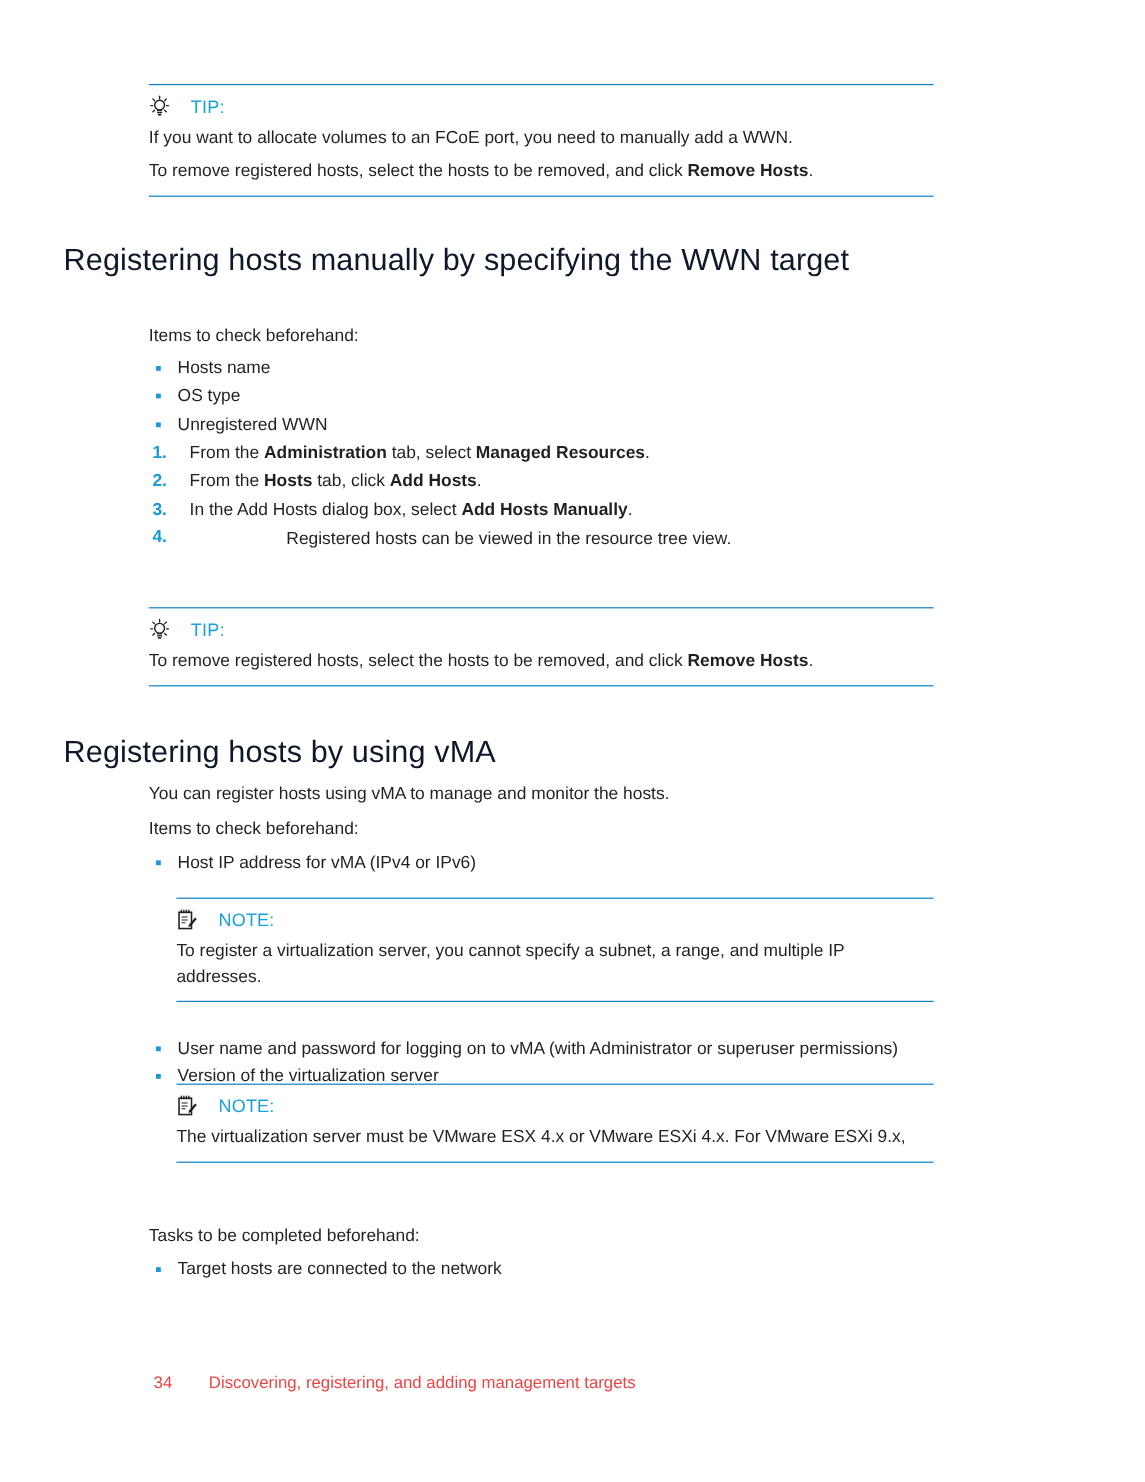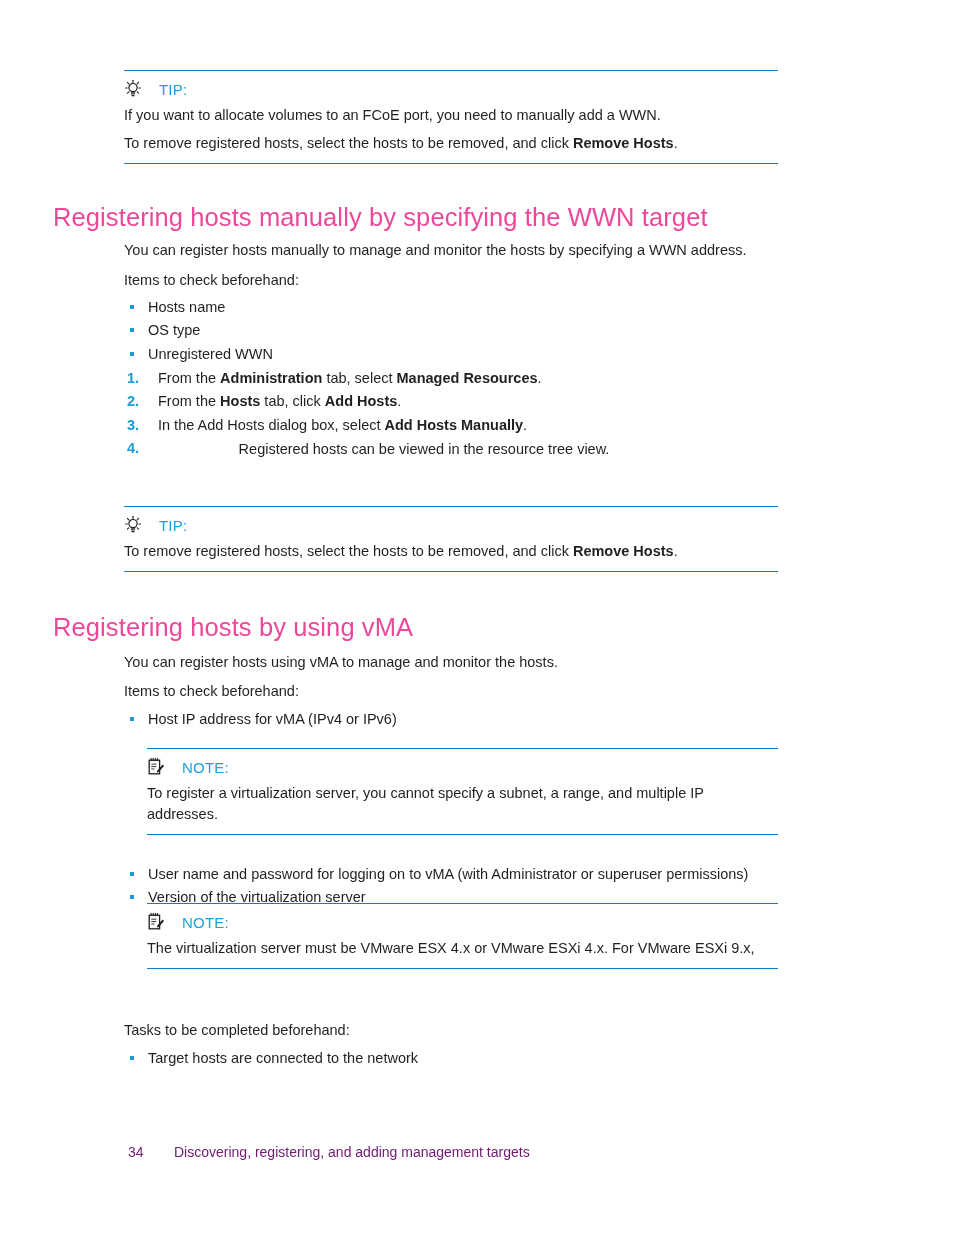--- a/index.html
+++ b/index.html
@@ -59,21 +59,21 @@
     display: block;
   }
   .icon-box svg { display: block; }
 
   
   h1.section-title {
     position: absolute;
     margin: 0;
     font-weight: normal;
     font-size: 25.5px;
-    color: #ec4899;
+    color: #0f172a;
     letter-spacing: .1px;
     white-space: nowrap;
   }
 
   
   .para {
     position: absolute;
     font-size: 14.5px;
     color: #231f20;
     line-height: 1.4;
@@ -119,21 +119,21 @@
   i { font-style: italic; }
 
   
   .footer {
     position: absolute;
     left: 128px;
     top: 1144px;
     display: flex;
     align-items: baseline;
     font-size: 14px;
-    color: #701a75;
+    color: #ef4444;
   }
   .footer .pageno { width: 46px; }
 </style>
 </head>
 <body>
 
 <div class="page">
 
   <div class="admon" style="left:124px; top:70px; width:654px;">
     <div class="rule"></div>
@@ -159,21 +159,20 @@
     </div>
     <div class="admon-body">
       <p>If you want to allocate volumes to an FCoE port, you need to manually add a WWN.</p>
       <p><span>To remove registered hosts, select the hosts to be removed, and click </span><b>Remove Hosts</b><span>.</span></p>
     </div>
     <div class="rule"></div>
   </div>
 
   <h1 class="section-title" style="left:53px; top:203px;">Registering hosts manually by specifying the WWN target</h1>
 
-  <div class="para" style="left:124px; top:240px; width:680px;">You can register hosts manually to manage and monitor the hosts by specifying a WWN address.</div>
 
   <div class="para" style="left:124px; top:270px; width:400px;">Items to check beforehand:</div>
 
   <ul class="bullets" style="left:124px; top:296px; width:650px;">
     <li>Hosts name</li>
     <li>OS type</li>
     <li>Unregistered WWN</li>
   </ul>
 
   <ol class="steps" style="left:124px; top:367px; width:680px;">

